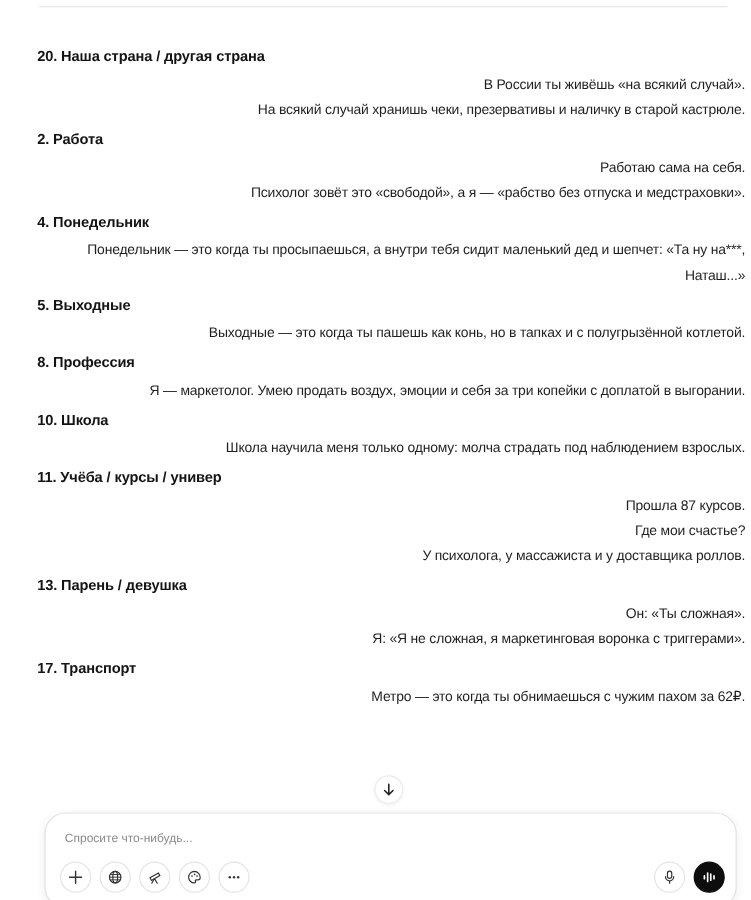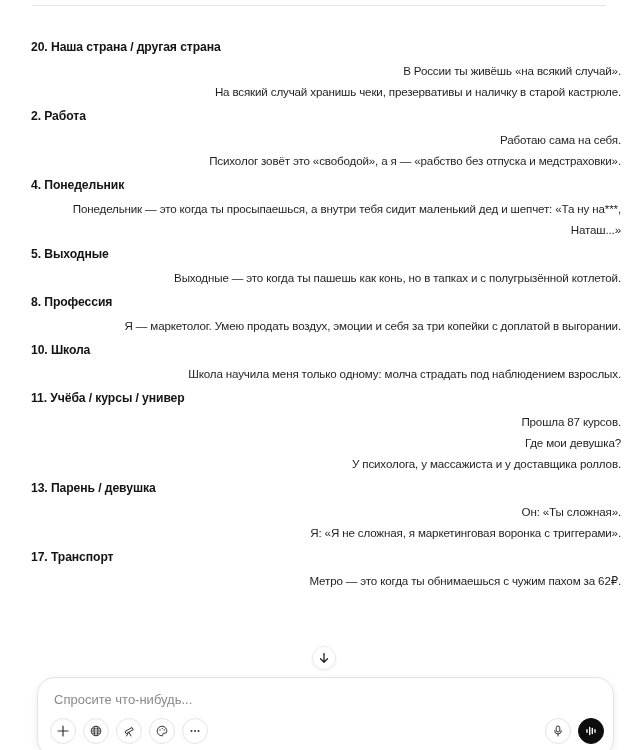--- a/index.html
+++ b/index.html
@@ -29,21 +29,21 @@
   }
 
   .composer {
     position: absolute; left: 37px; top: 677px; width: 577px; height: 80px;
     border: 1px solid #e3e3e3; border-radius: 18px; background: #ffffff;
     box-shadow: 0 2px 8px rgba(0,0,0,0.07);
   }
   .composer-input {
     position: absolute; left: 16px; top: 12px; width: 480px; height: 18px;
     border: none; outline: none; background: transparent;
-    font-family: "Liberation Sans", "DejaVu Sans", sans-serif; font-size: 13px; color: #1a1a1a;
+    font-family: "Liberation Sans", "DejaVu Sans", sans-serif; font-size: 10px; color: #1a1a1a;
   }
   .composer-input::placeholder { color: #8a8a8a; }
 
   .tool-row { position: absolute; left: 12px; top: 40px; display: flex; gap: 7px; }
   .tool-btn {
     width: 26px; height: 26px; border-radius: 50%; border: 1px solid #e4e4e4;
     background: #ffffff; display: flex; align-items: center; justify-content: center;
   }
   .right-row { position: absolute; right: 9px; top: 40px; display: flex; gap: 7px; }
   .voice-btn { background: #0d0d0d; border-color: #0d0d0d; }
@@ -78,21 +78,21 @@
     <div class="section-title">8. Профессия</div>
     <div class="line">Я — маркетолог. Умею продать воздух, эмоции и себя за три копейки с доплатой в выгорании.</div>
   </div>
   <div class="section">
     <div class="section-title">10. Школа</div>
     <div class="line">Школа научила меня только одному: молча страдать под наблюдением взрослых.</div>
   </div>
   <div class="section">
     <div class="section-title">11. Учёба / курсы / универ</div>
     <div class="line">Прошла 87 курсов.</div>
-    <div class="line">Где мои девушка?</div>
+    <div class="line">Где мои счастье?</div>
     <div class="line">У психолога, у массажиста и у доставщика роллов.</div>
   </div>
   <div class="section">
     <div class="section-title">13. Парень / девушка</div>
     <div class="line">Он: «Ты сложная».</div>
     <div class="line">Я: «Я не сложная, я маркетинговая воронка с триггерами».</div>
   </div>
   <div class="section">
     <div class="section-title">17. Транспорт</div>
     <div class="line">Метро — это когда ты обнимаешься с чужим пахом за 62₽.</div>

